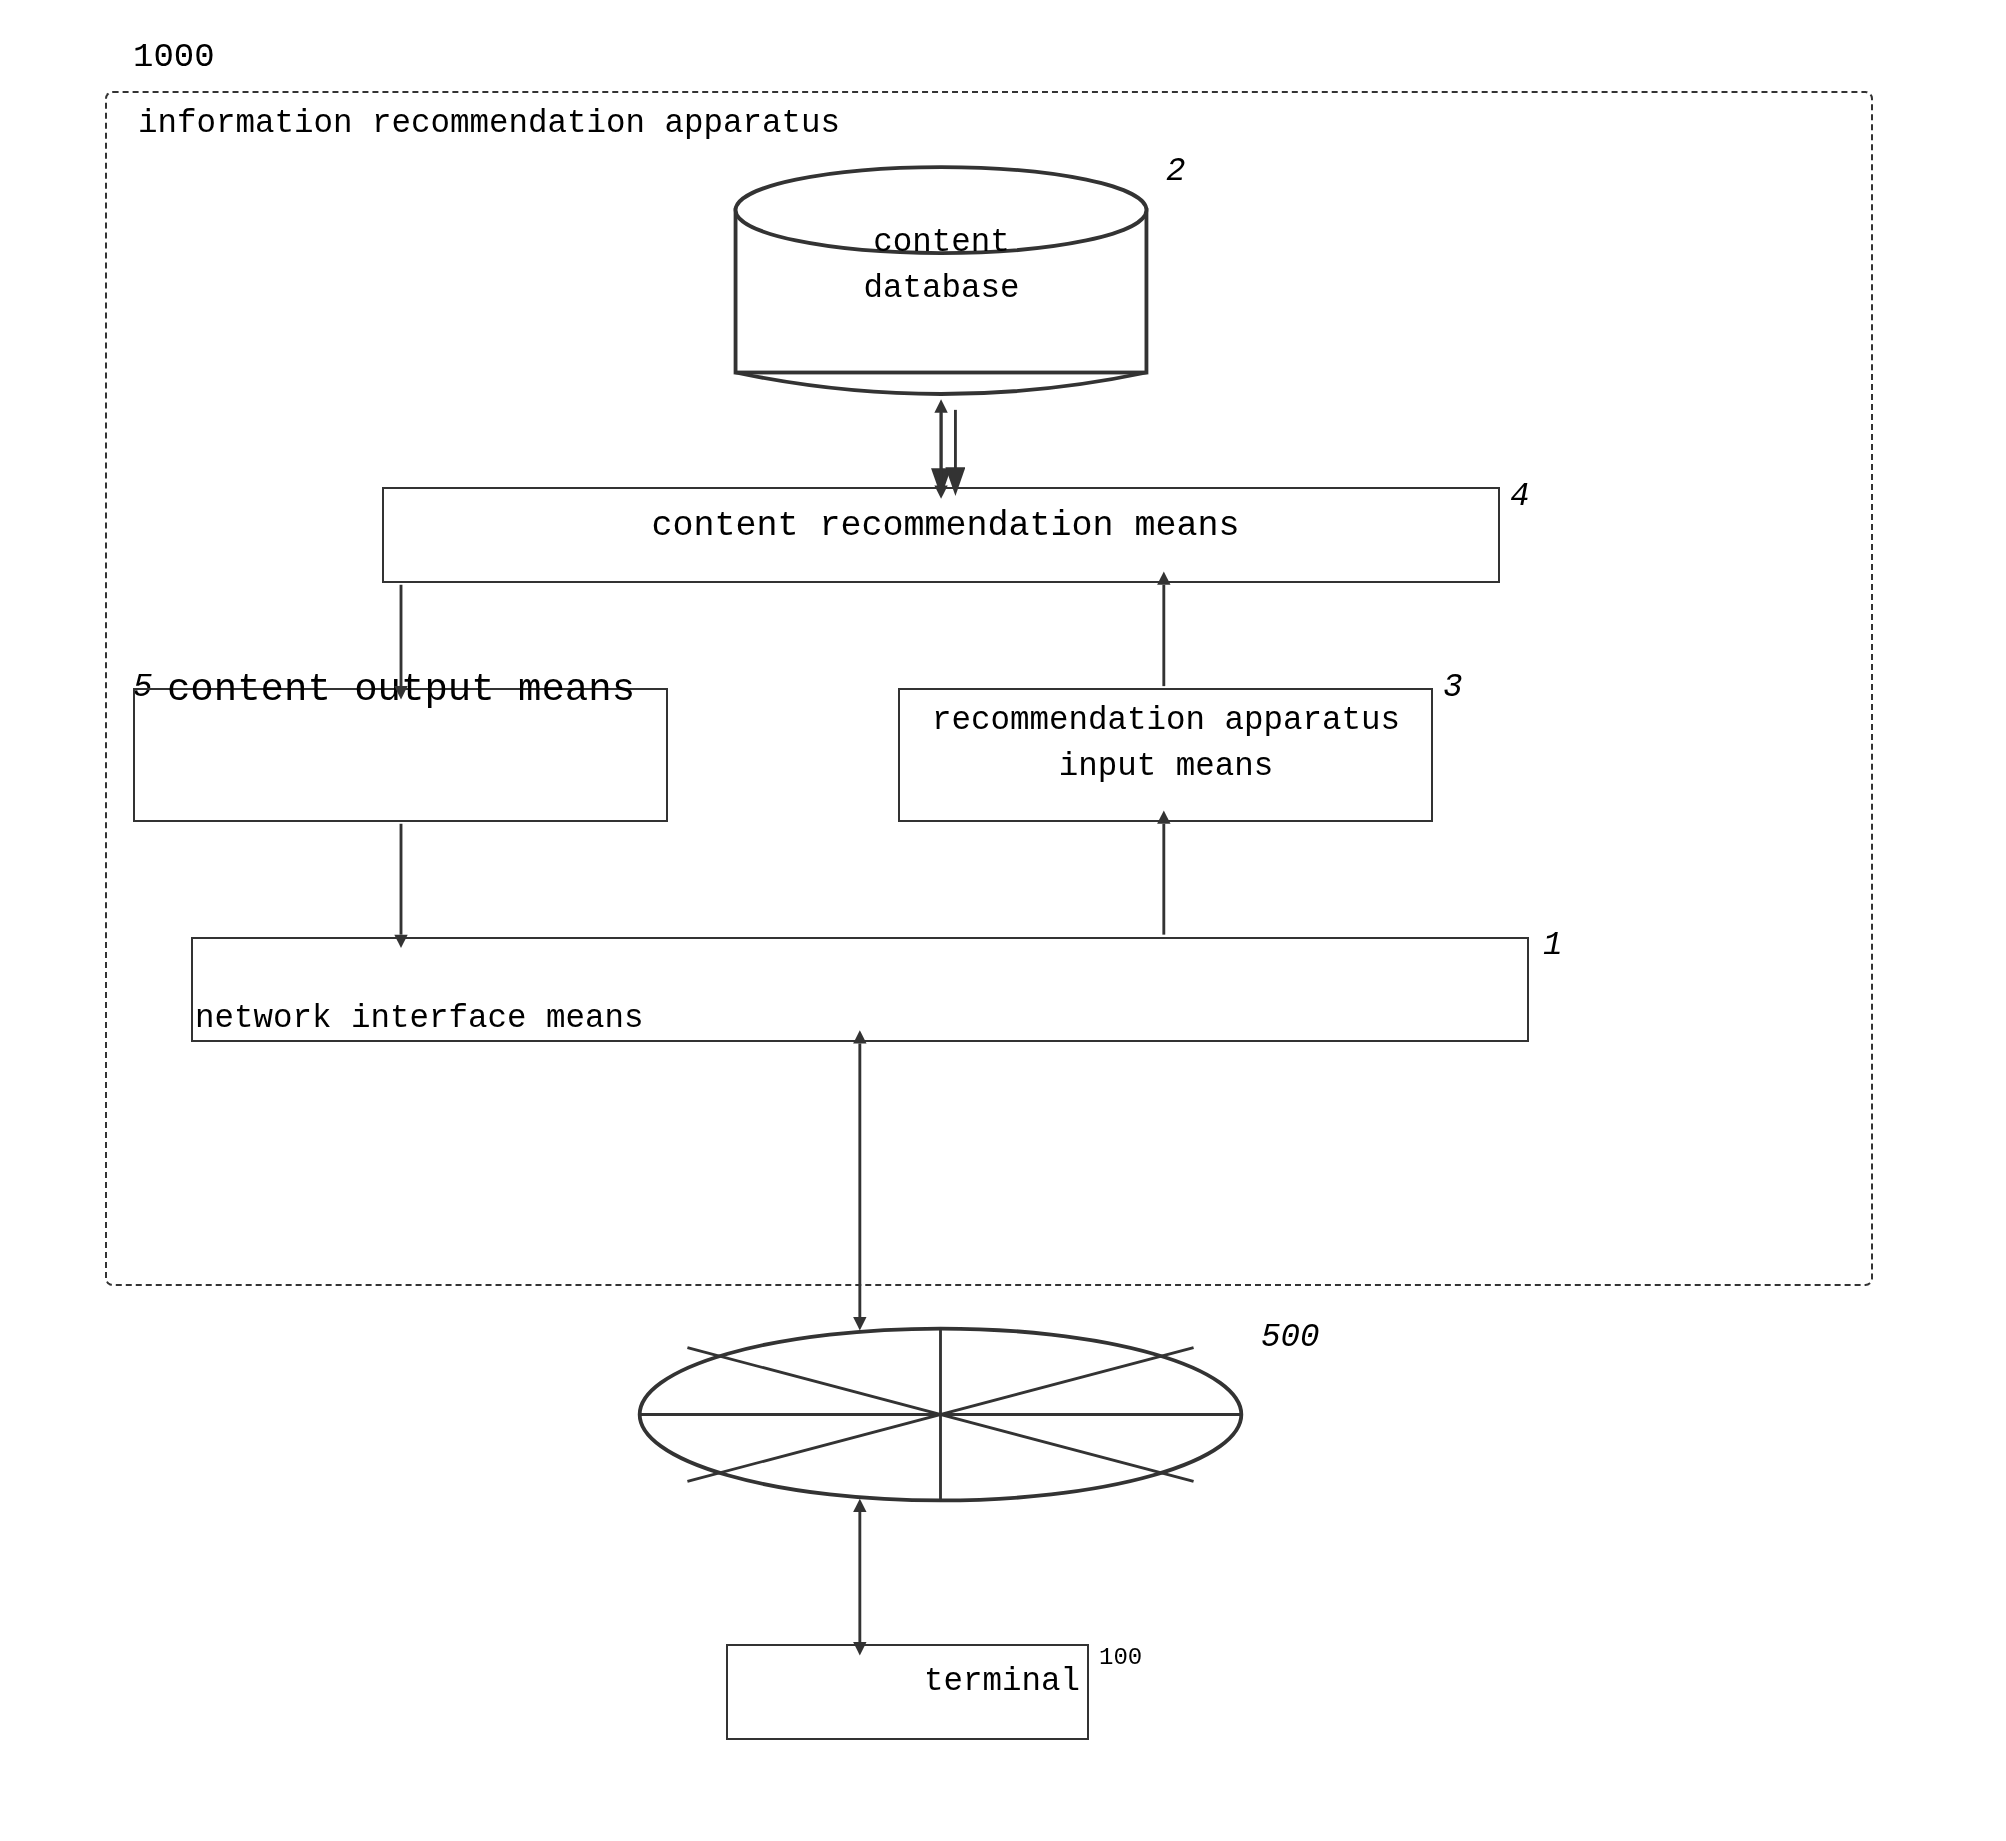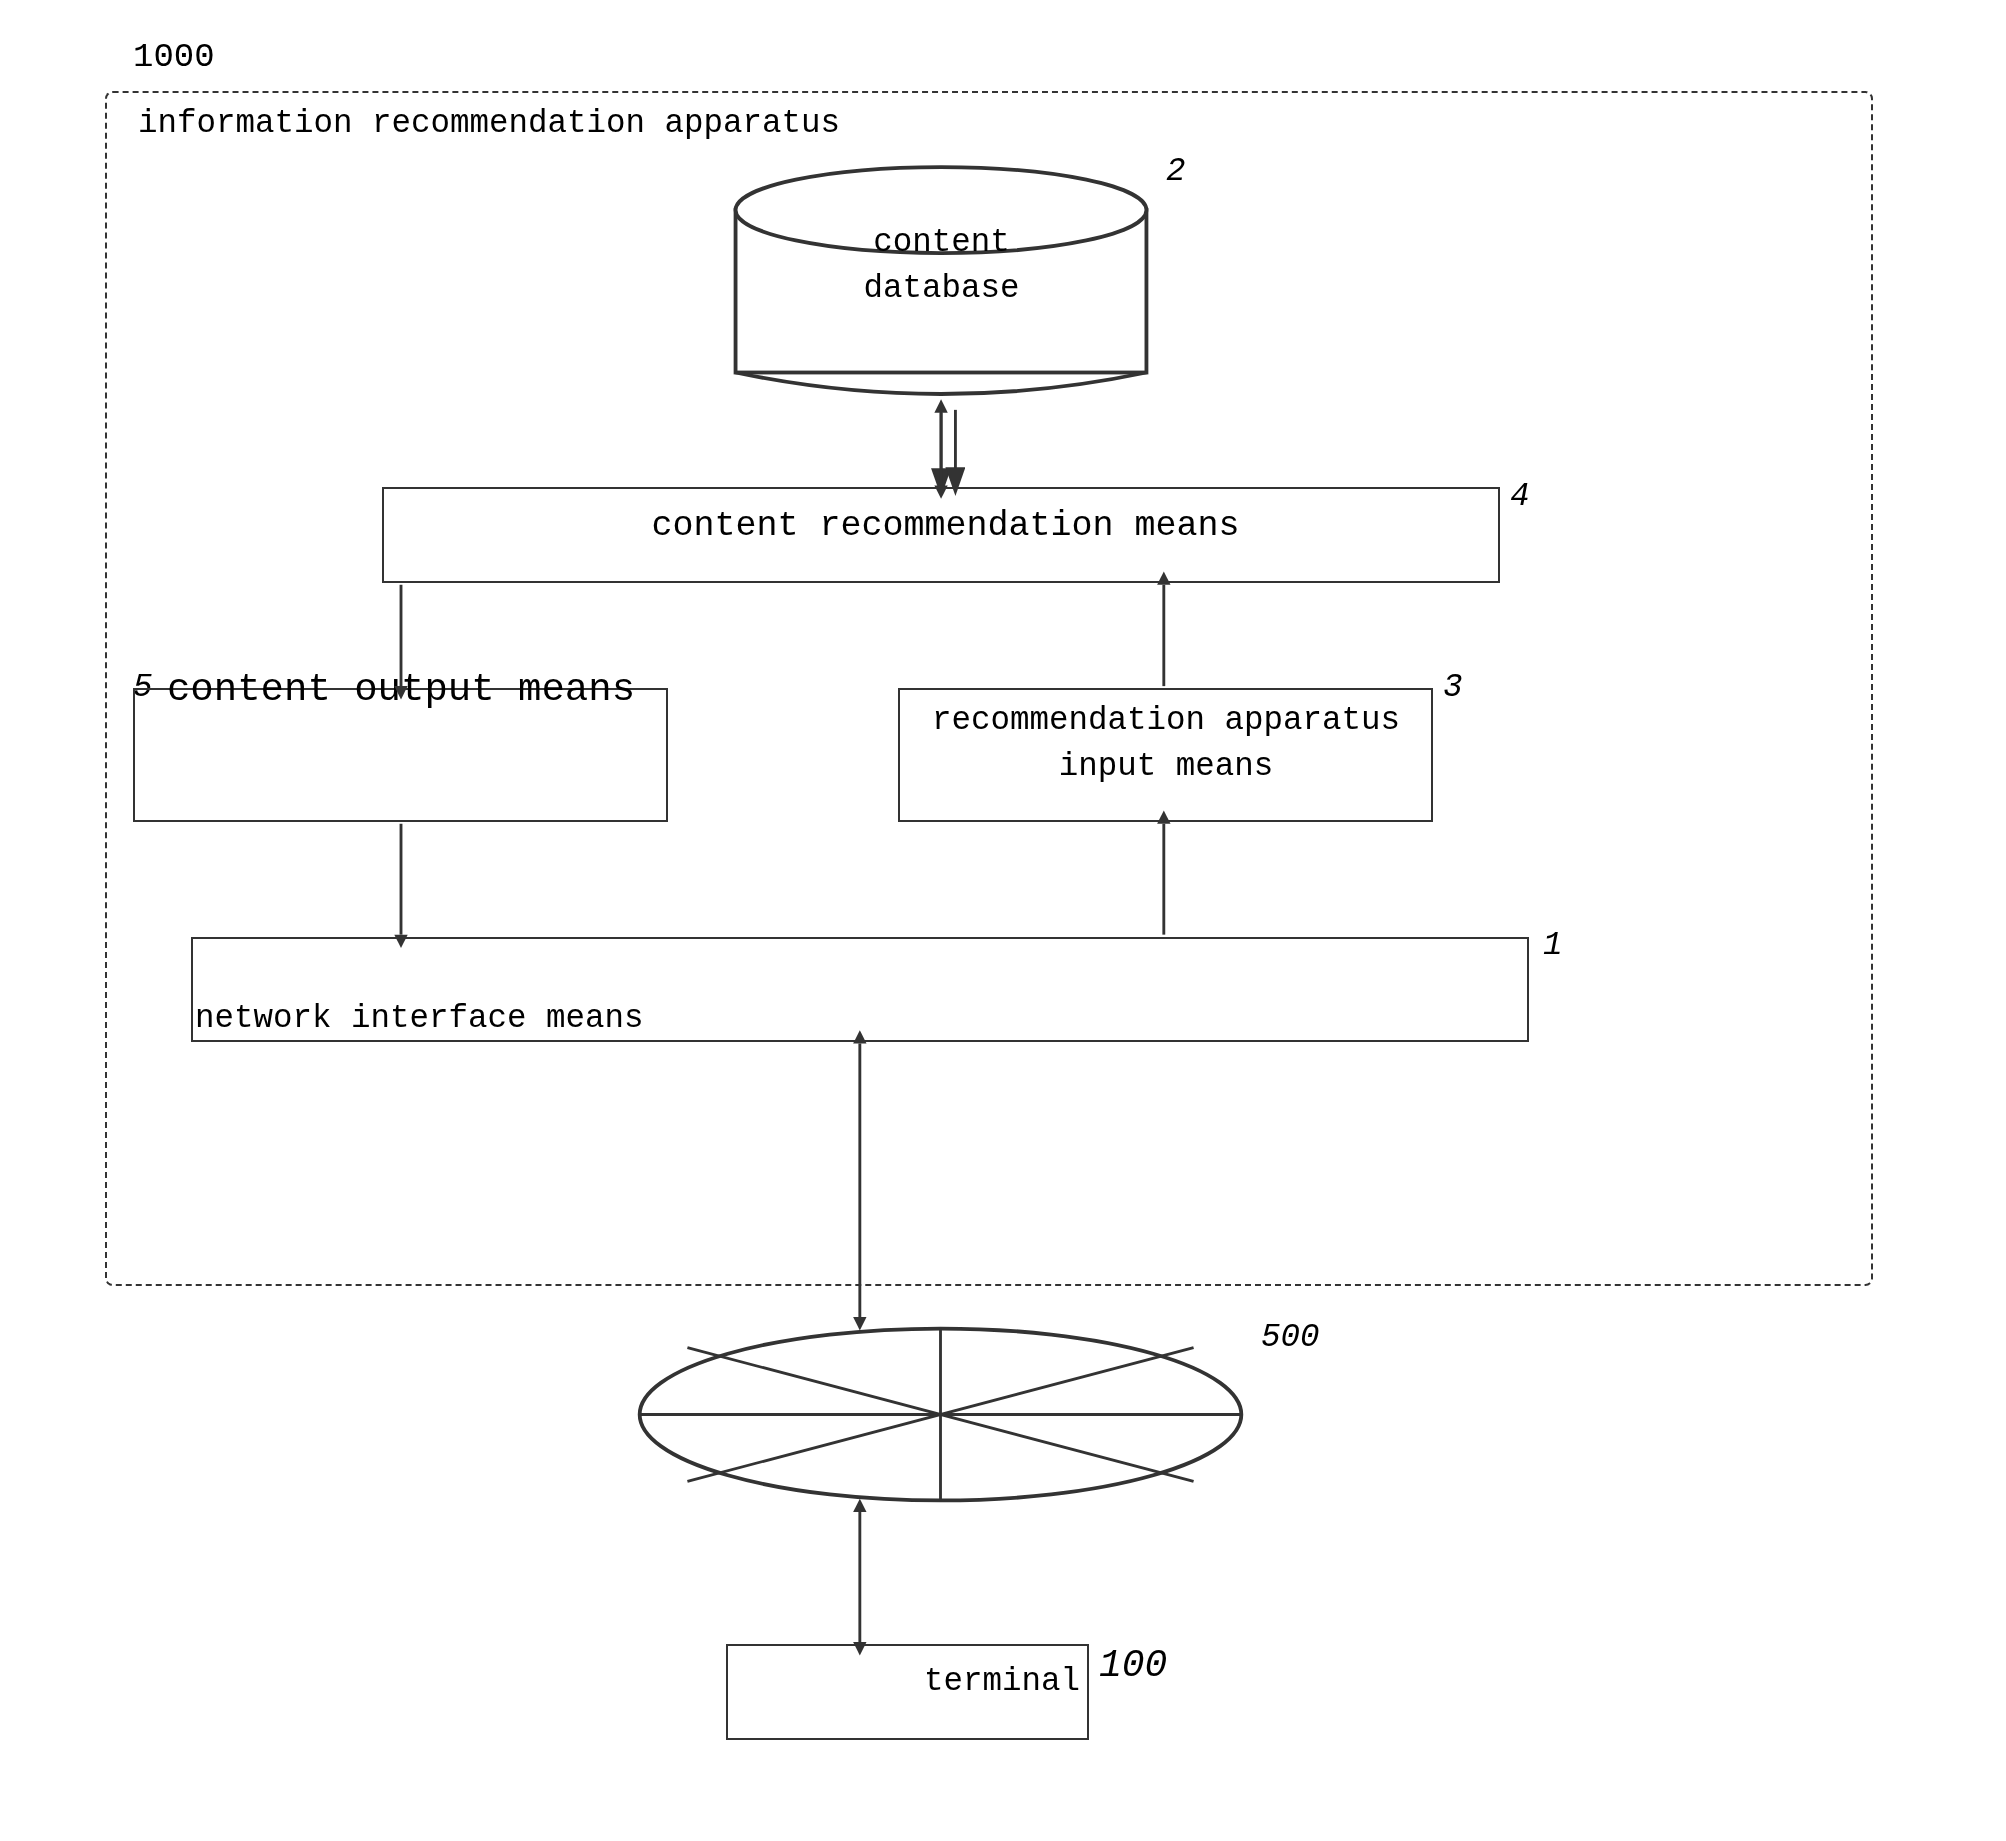--- a/index.html
+++ b/index.html
@@ -226,22 +226,21 @@
       left: 660px;
       width: 344px;
       text-align: right;
       font-size: 32.5px;
     }
 
     .terminal-number {
       position: absolute;
       top: 1606px;
       left: 1023px;
-      font-size: 38px;
-      font-style: italic;
+      font-size: 24px;
     }
 
     
     .arrows-svg {
       position: absolute;
       top: 0;
       left: 0;
       width: 100%;
       height: 100%;
       pointer-events: none;

